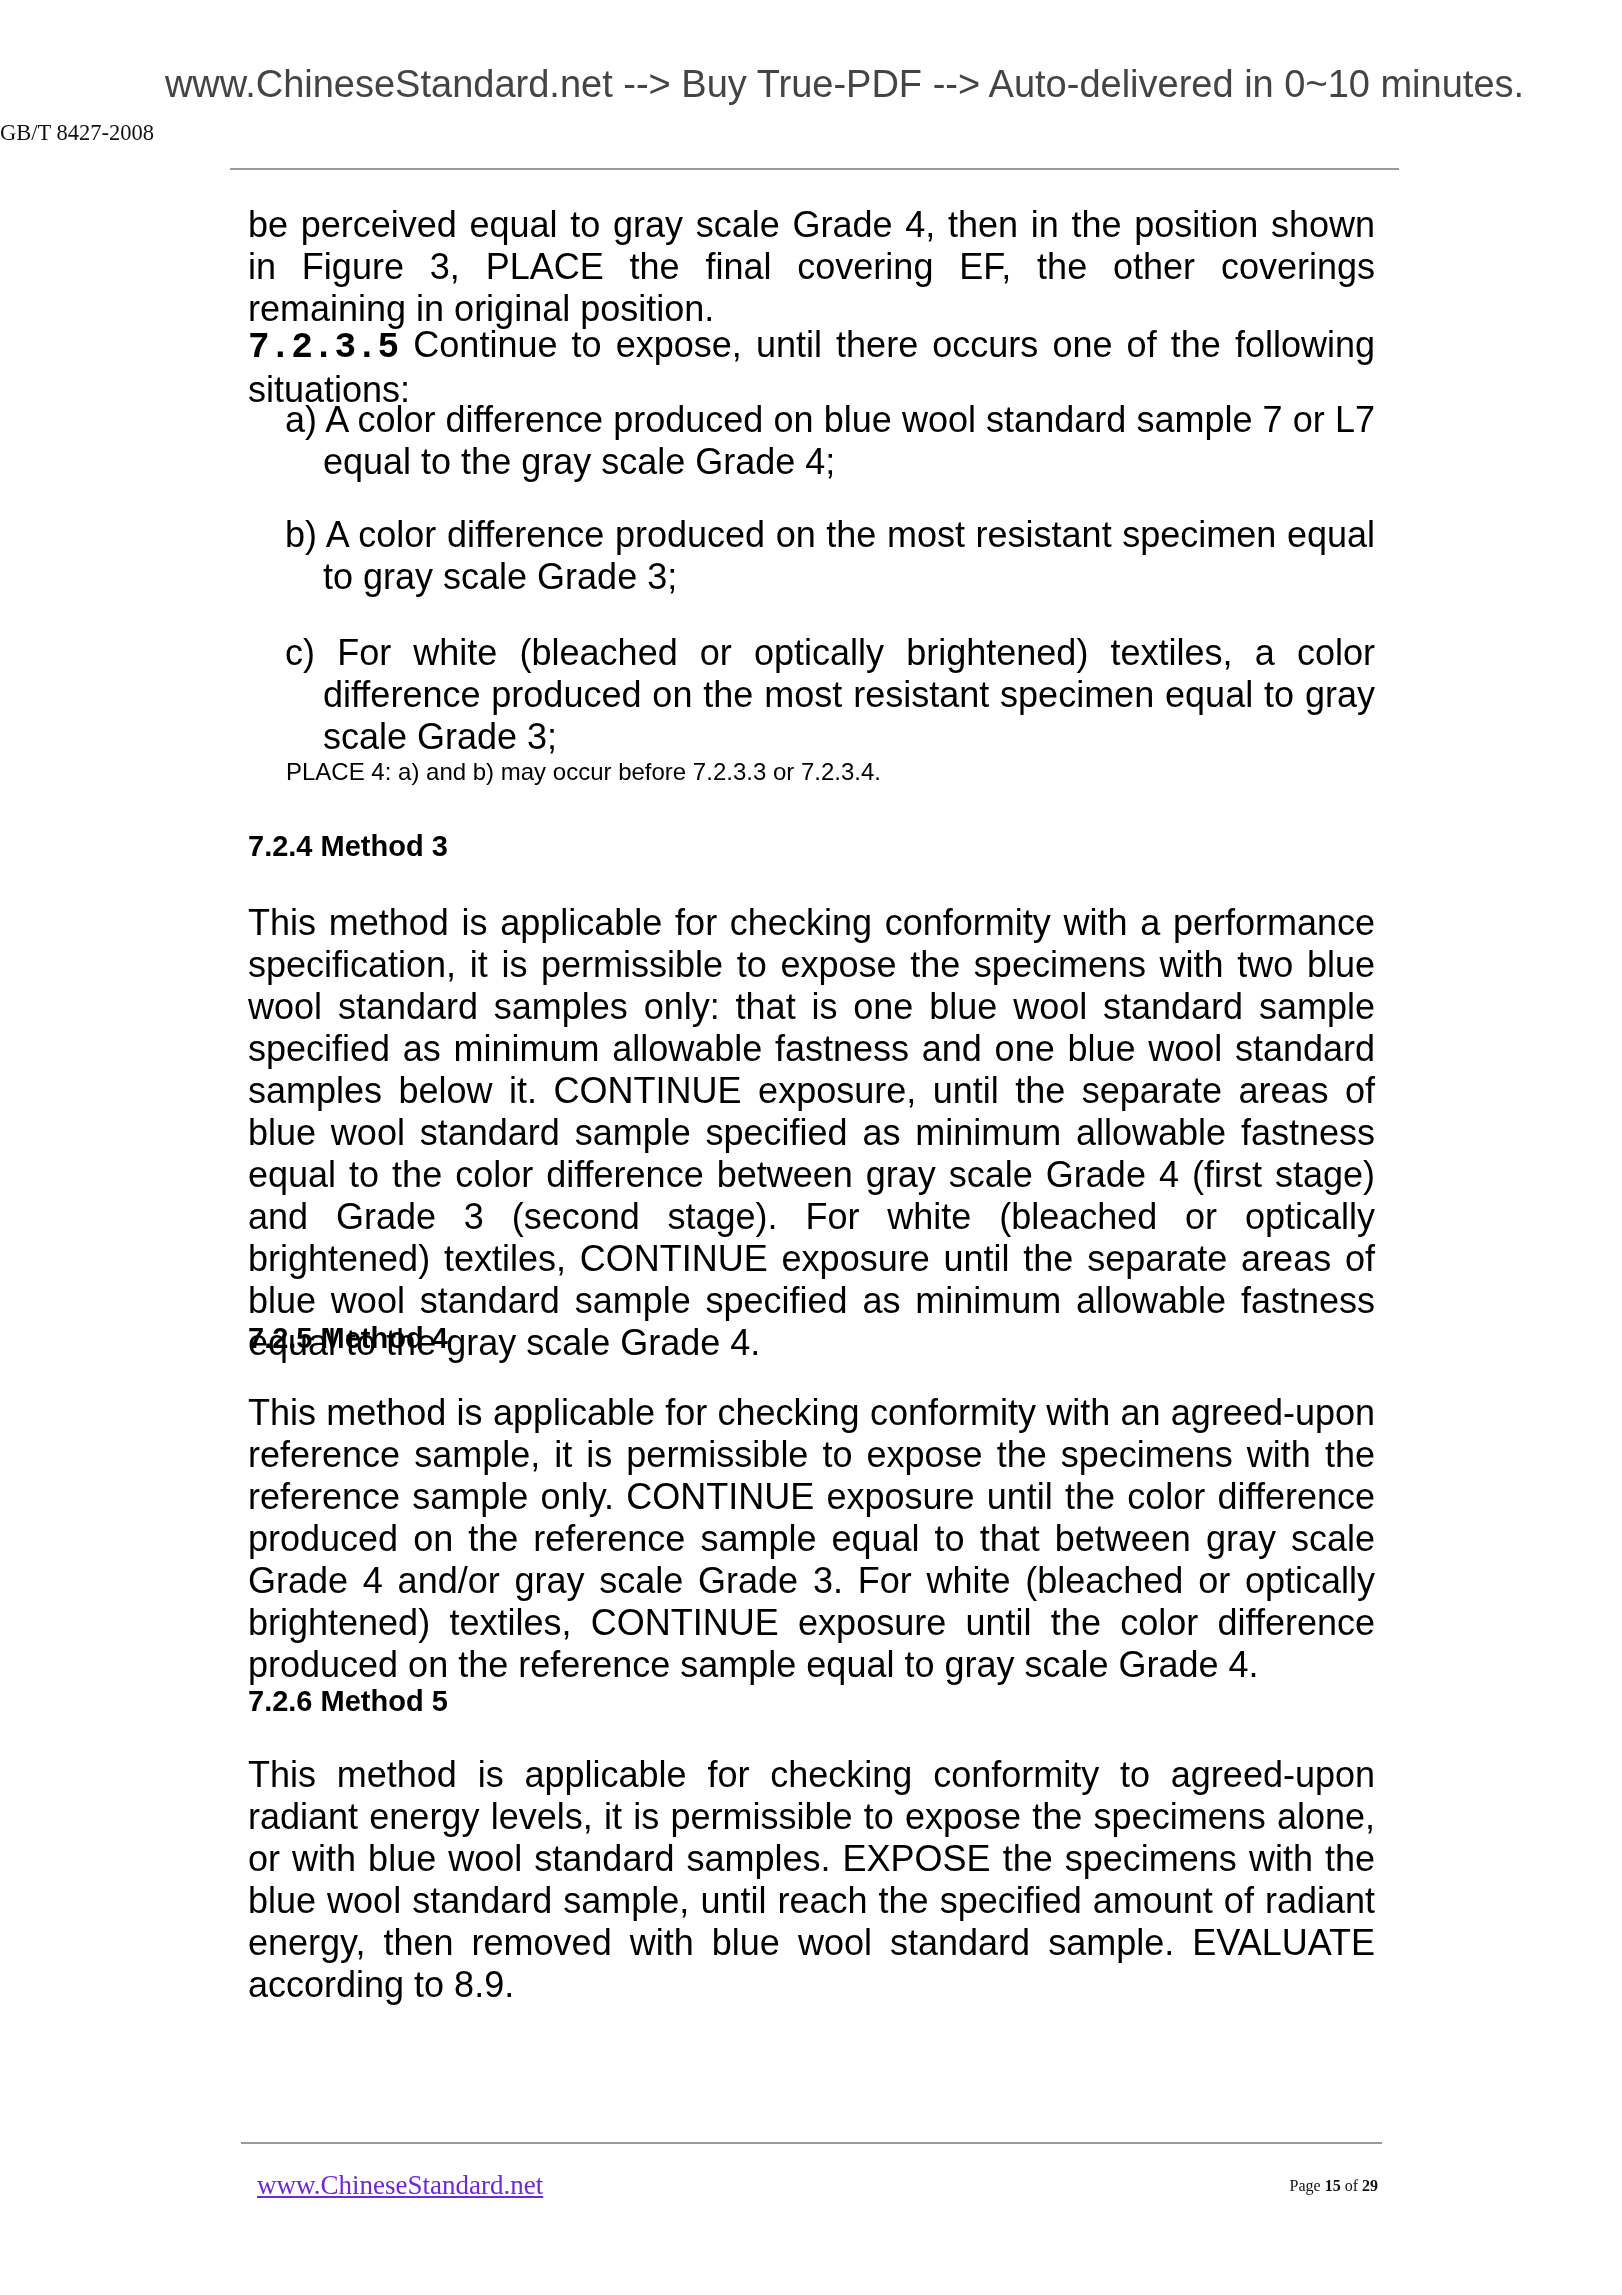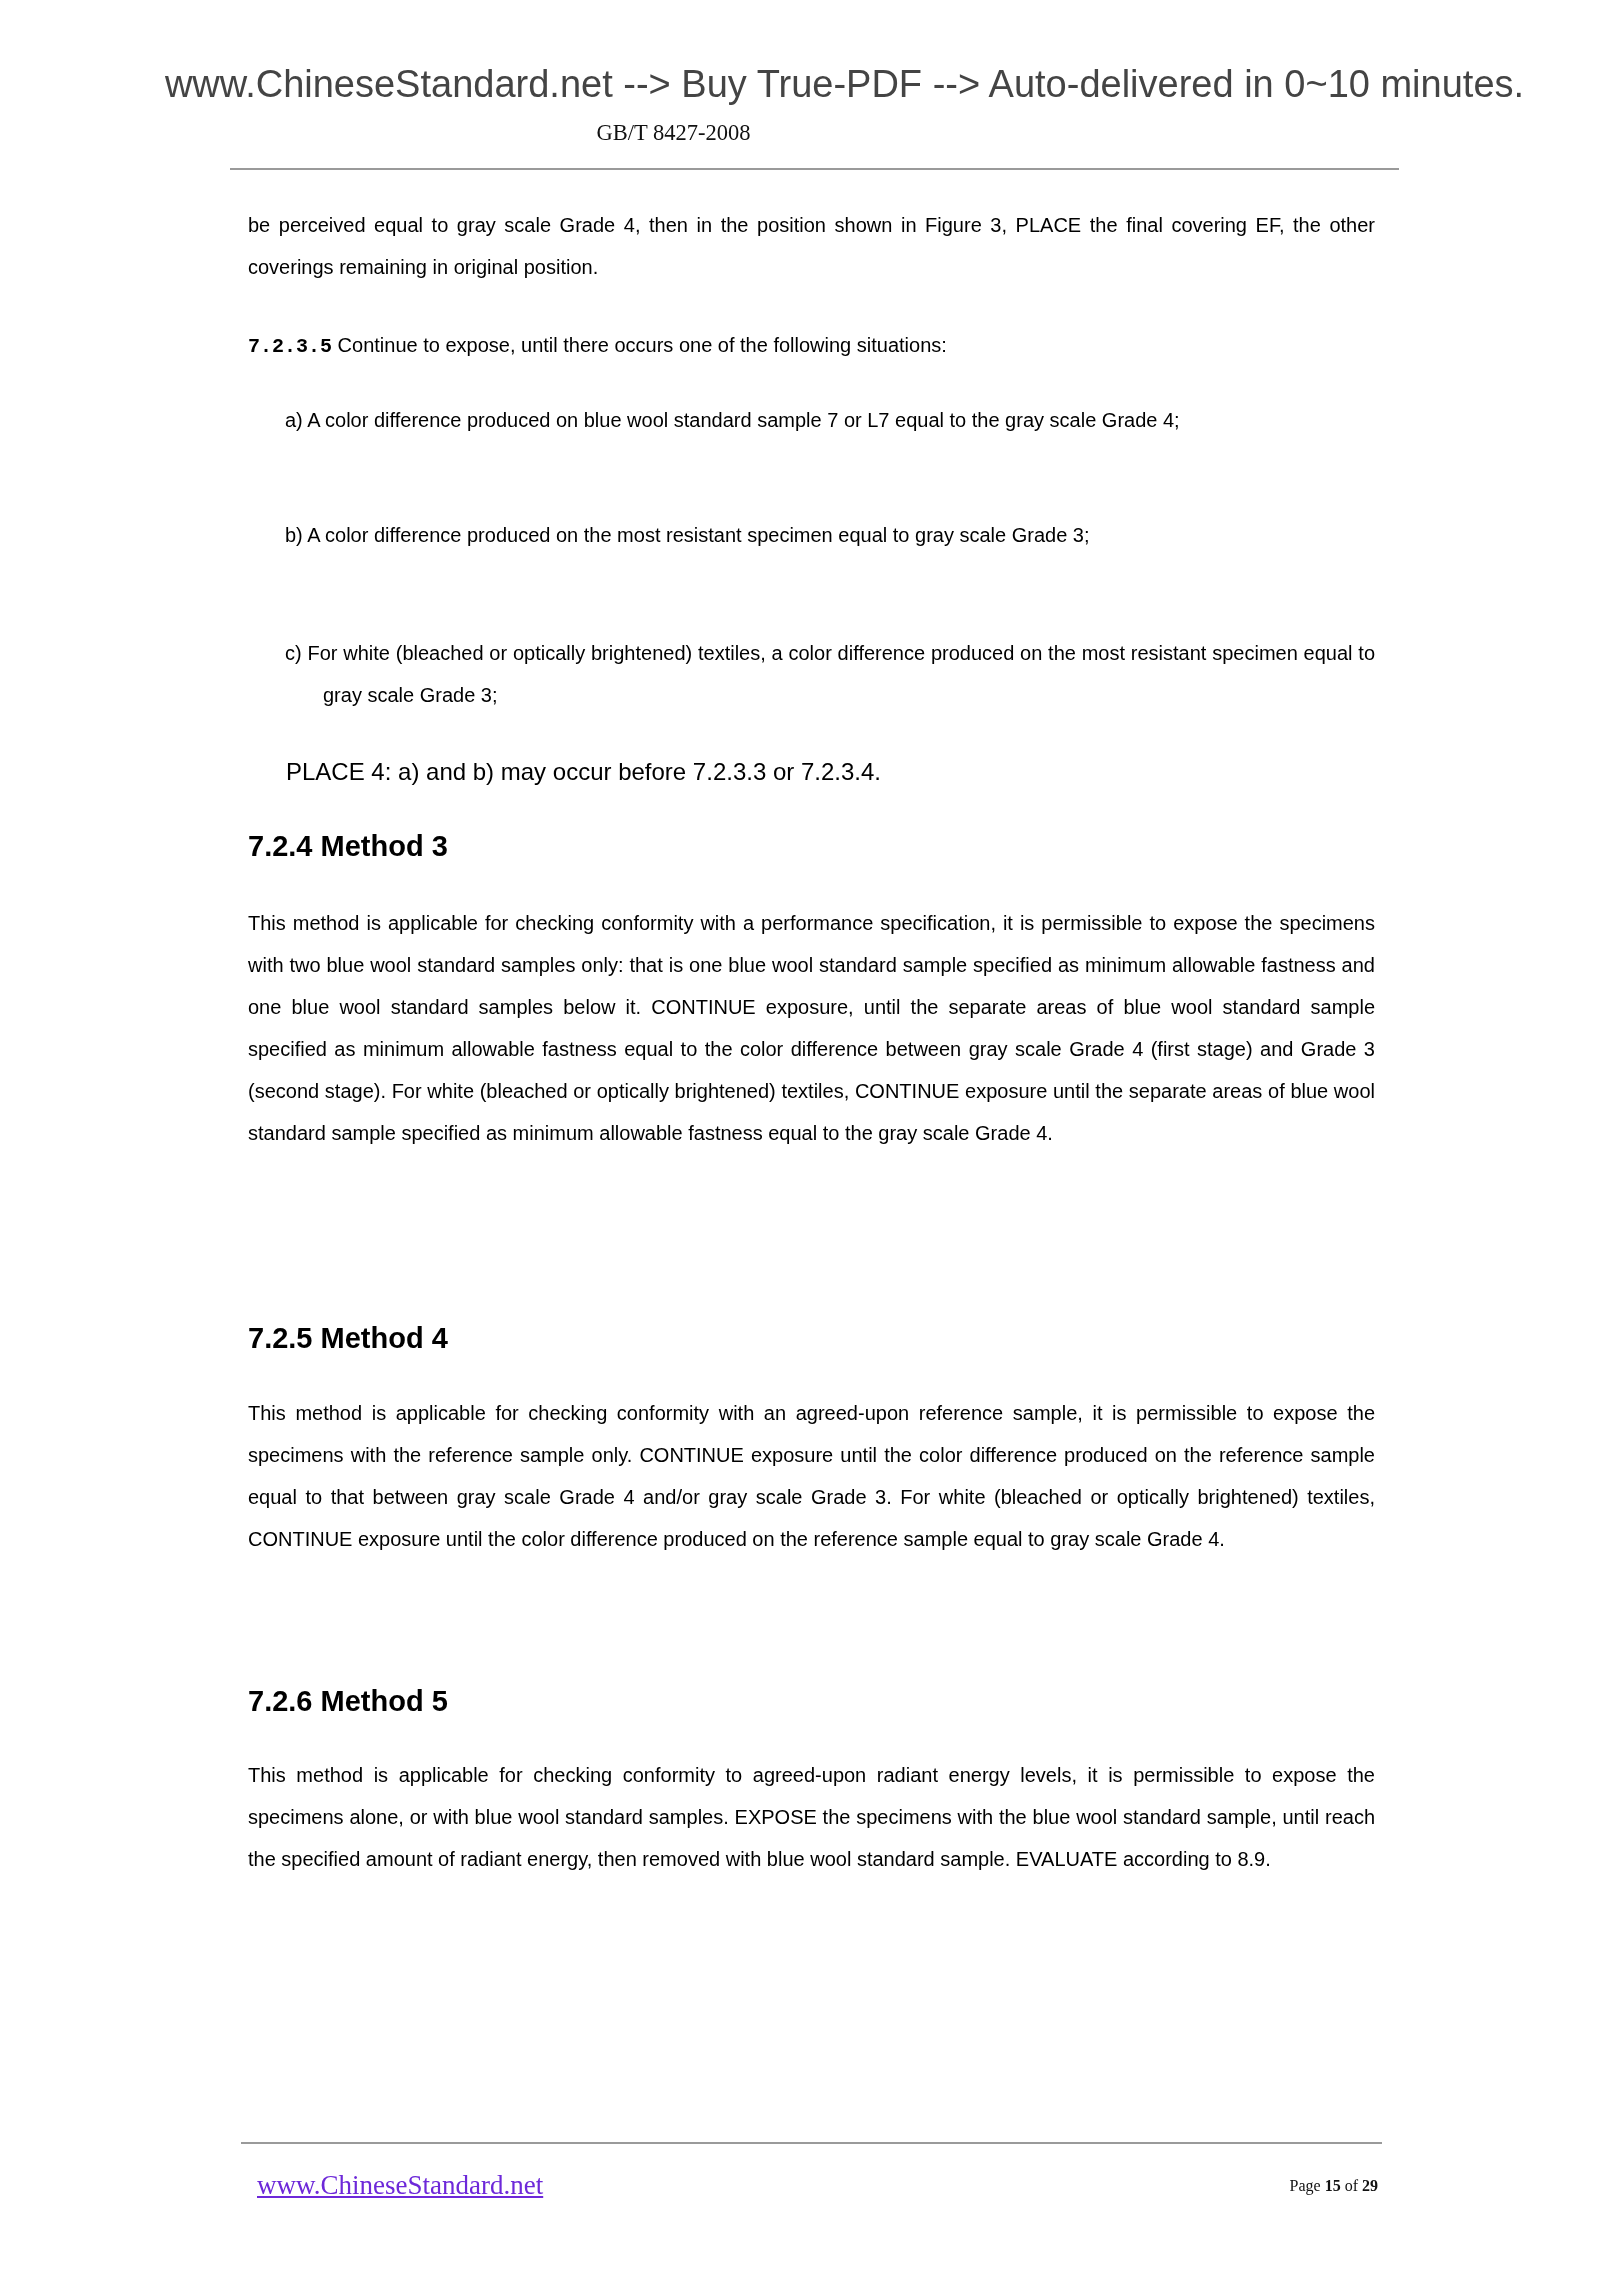--- a/index.html
+++ b/index.html
@@ -6,28 +6,28 @@
   body { width: 1623px; height: 2295px; position: relative; overflow: hidden; }
   .page { position: absolute; left: 0; top: 0; width: 1623px; height: 2295px; background: #fff; }
 
   .hdr-banner {
     position: absolute; left: 0; width: 1623px; top: 61px;
     text-align: center; font-family: "Liberation Sans", sans-serif;
     font-size: 38px; line-height: 47px; color: #444444; white-space: nowrap; padding-left: 33px;
   }
   .hdr-code {
     position: absolute; left: 0; width: 1347px; top: 119px;
-    text-align: center; font-family: "Liberation Serif", serif;
+    font-family: "Liberation Serif", serif;
     font-size: 22.5px; line-height: 27px; color: #111111; white-space: nowrap;
   }
   .rule { position: absolute; height: 1.7px; background: #9a9a9a; }
 
   .blk {
     position: absolute; left: 248px; width: 1127px;
-    font-family: "Liberation Sans", sans-serif; font-size: 20px; line-height: 42px;
+    font-family: "Liberation Sans", sans-serif; font-size: 36px; line-height: 42px;
     color: #000000; text-align: justify;
   }
   .blk.last-left { text-align-last: left; }
   .b { font-weight: bold; font-family: Liberation Mono, monospace; }
   .item { left: 285px; width: 1090px; padding-left: 38px; text-indent: -38px; box-sizing: border-box; }
   .note { left: 286px; width: 1089px; font-size: 24px; line-height: 33px; }
   .heading { font-weight: bold; }
 
   .ftr-link {
     position: absolute; left: 257px; top: 2169px;

